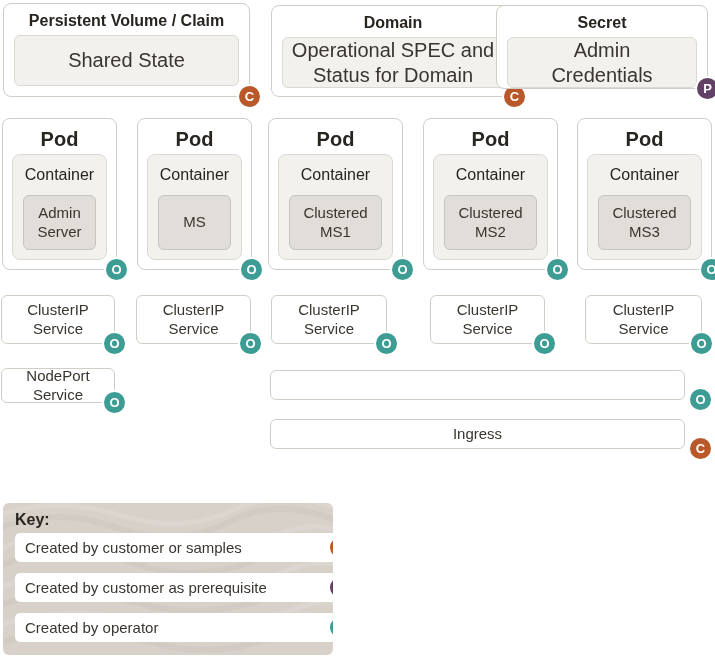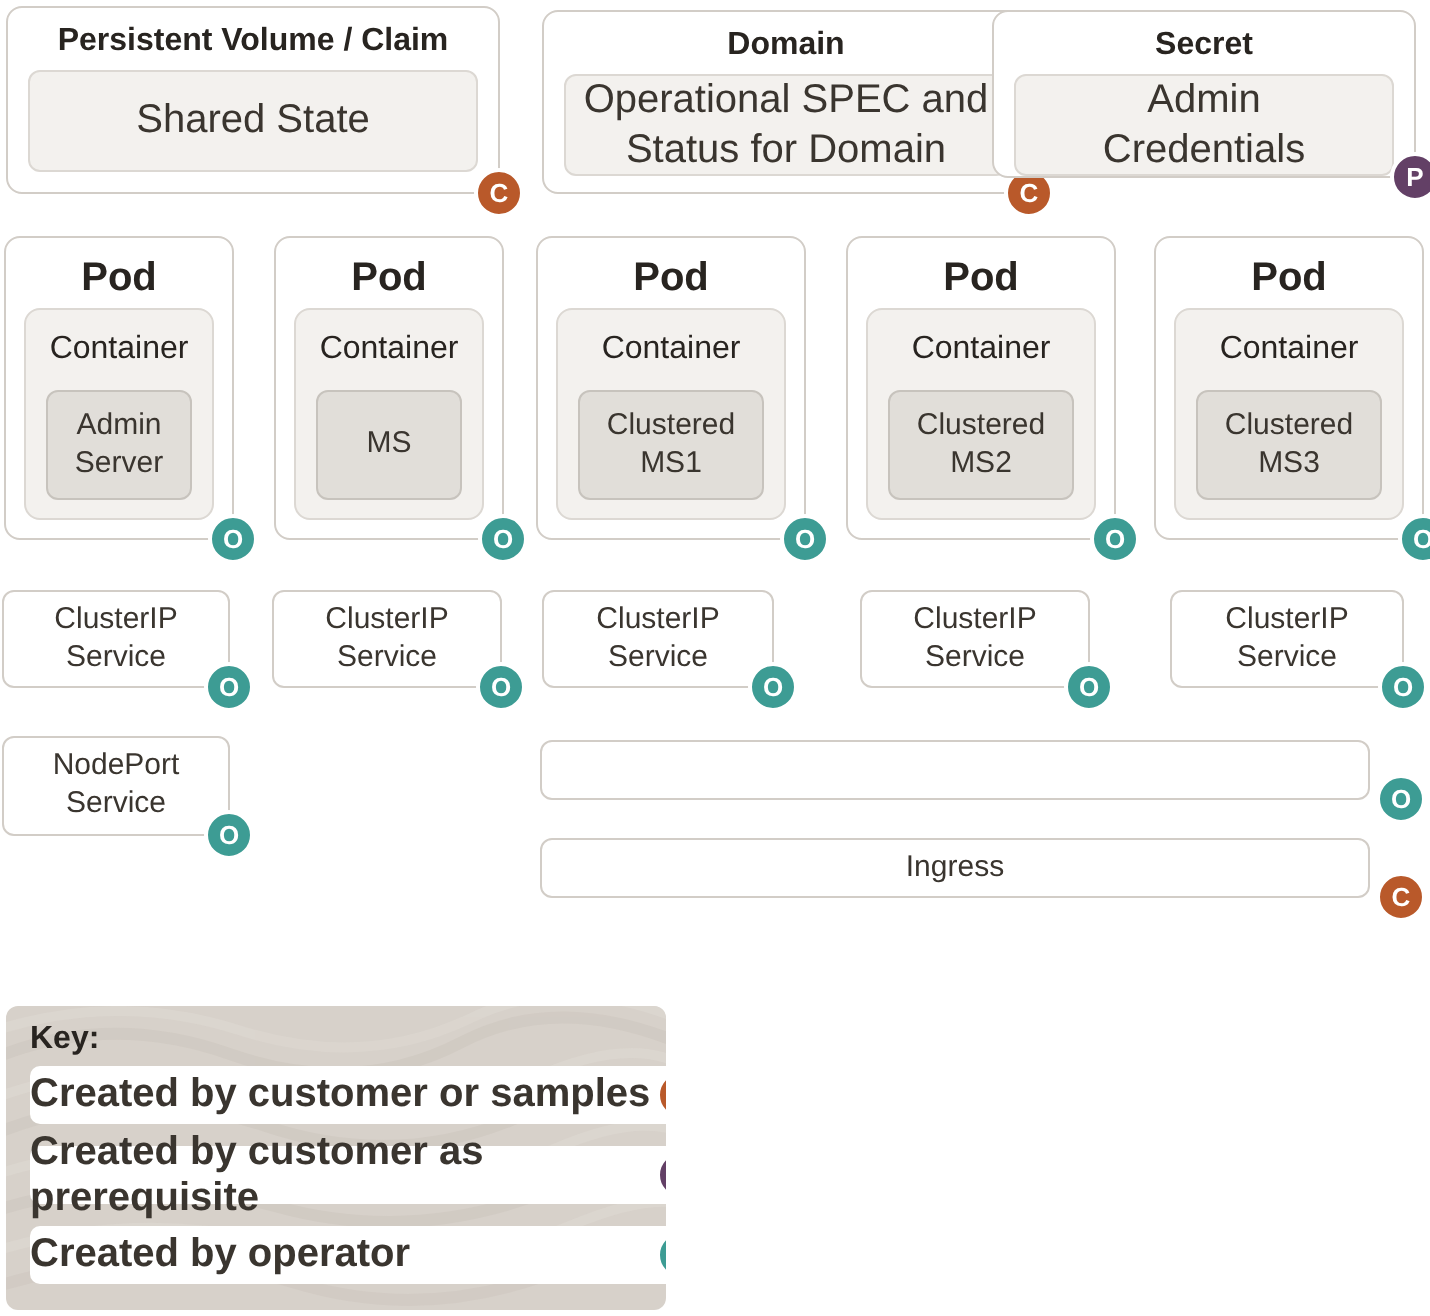--- a/index.html
+++ b/index.html
@@ -53,21 +53,21 @@
   .corner { position:absolute; right:-13px; bottom:-13px; }
   .corner-out { position:absolute; right:-29px; bottom:-13px; }
 
   
   .key-box { position:absolute; left:3px; top:503px; width:330px; height:152px;
              background:var(--key-bg); border-radius:6px; overflow:hidden; }
   .key-texture { position:absolute; left:0; top:0; width:100%; height:100%; }
   .key-title { position:absolute; left:12px; top:8px; font-weight:bold; font-size:16px; color:var(--text-title); }
   .key-row { position:absolute; left:12px; width:350px; height:29px; background:#fff; border-radius:5px;
              display:flex; align-items:center; }
-  .key-row-label { flex:1; font-size:20px; color:var(--text-body);font-weight:bold; }
+  .key-row-label { flex:1; padding-left:10px; font-size:15px; color:var(--text-body); }
   .key-row .badge { margin-right:12px; }
 </style>
 </head>
 <body>
 
 <div class="stage">
 
   <div class="wbox" style="left:3px;top:3px;width:247px;height:94px">
     <div class="box-title">Persistent Volume / Claim</div>
     <div class="inner-box">Shared State</div>
@@ -156,21 +156,21 @@
     <span>ClusterIP
 Service</span>
     <span class="badge badge-o corner">O</span>
   </div>
   <div class="label-box" style="left:585px;top:295px;width:117px;height:49px">
     <span>ClusterIP
 Service</span>
     <span class="badge badge-o corner">O</span>
   </div>
 
-  <div class="label-box" style="left:1px;top:368px;width:114px;height:50px">
+  <div class="label-box" style="left:1px;top:368px;width:114px;height:35px">
     <span>NodePort
 Service</span>
     <span class="badge badge-o corner">O</span>
   </div>
 
   <div class="label-box" style="left:270px;top:370px;width:415px;height:30px">
     <span class="badge badge-o corner-out">O</span>
   </div>
 
   <div class="label-box" style="left:270px;top:419px;width:415px;height:30px">

